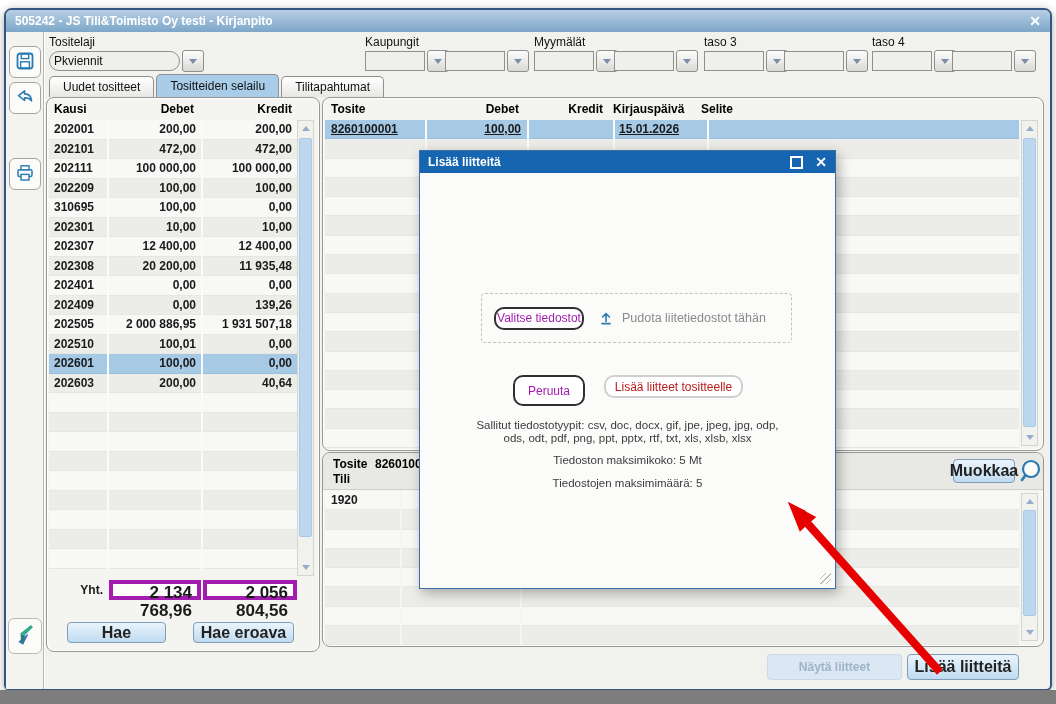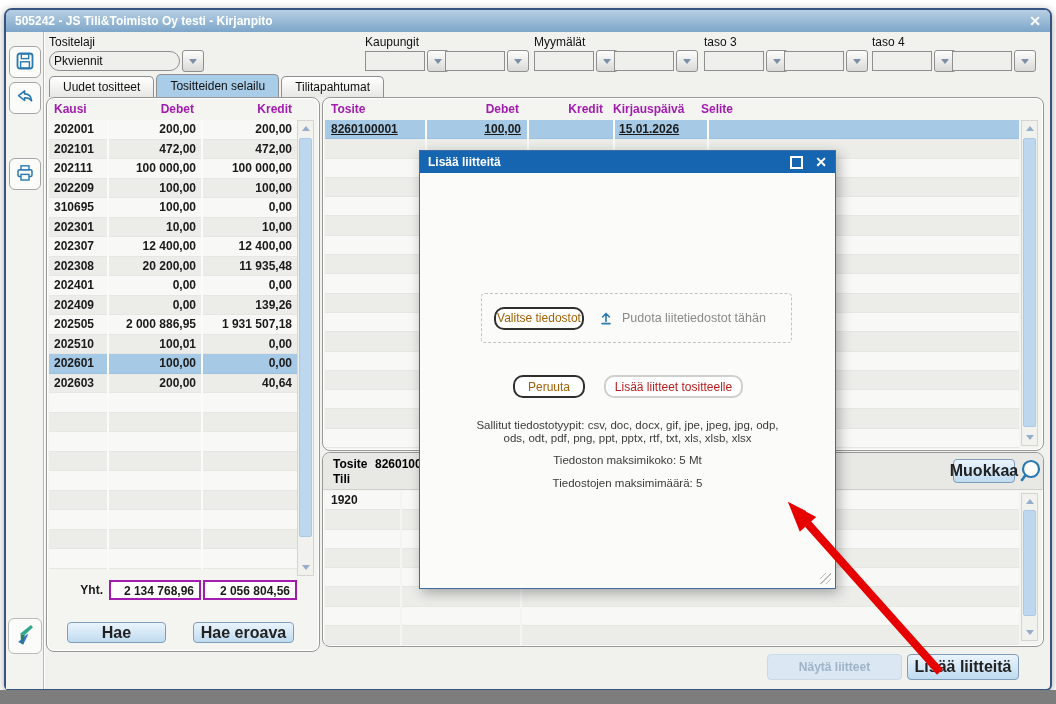--- a/index.html
+++ b/index.html
@@ -37,21 +37,21 @@
   .tabs{position:absolute;left:43px;top:43px;display:flex;gap:2px;height:22px;align-items:flex-end;}
   .tab{height:20px;line-height:20px;padding:0 13px;border:1px solid #8f8f8f;border-bottom:none;
        border-radius:5px 5px 0 0;background:linear-gradient(#ffffff,#e7e7e4);font-size:12px;color:#111;}
   .tab.active{background:#a9cde9;height:22px;line-height:22px;}
 
   
   .panel{position:absolute;border:1px solid #979794;border-radius:8px;background:#f4f4f1;
          box-shadow:inset 0 0 0 1px #ffffff;}
 
   
-  .thead{display:flex;font-weight:bold;font-size:12px;color:#a21caf;position:absolute;}
+  .thead{display:flex;font-weight:bold;font-size:12px;color:#000000;position:absolute;}
   .thead .c{box-sizing:border-box;white-space:nowrap;overflow:hidden;}
   .tbody{position:absolute;background:#fbfbf9;}
   .trow{display:flex;}
   .trow .c{box-sizing:border-box;background:#f8f8f6;border-bottom:1px solid #e6e6e3;margin-right:2px;
            font-size:12px;font-weight:bold;color:#1a1a1a;white-space:nowrap;overflow:hidden;}
   .trow .c:last-child{margin-right:0;}
   .trow:nth-child(even) .c{background:#ecece9;}
   .trow.selected .c{background:#a6c9e5;border-bottom-color:#9bc0de;}
 
   .kausi-rows .trow{height:19.5px;line-height:19.5px;}
@@ -81,39 +81,39 @@
 
   
   .btn-blue{background:linear-gradient(#eaf4fc,#bfdbf0);border:1px solid #7f9db9;border-radius:4px;
             font-size:16px;font-weight:bold;color:#222;display:flex;align-items:center;justify-content:center;
             position:absolute;box-sizing:border-box;}
   .btn-disabled{background:#dbe7f2;border:1px solid #c9d9e8;border-radius:4px;font-size:12px;font-weight:bold;
             color:#9db4c9;display:flex;align-items:center;justify-content:center;position:absolute;box-sizing:border-box;}
 
   
   .tot-label{position:absolute;font-weight:bold;text-align:right;}
-  .tot-box{position:absolute;background:#fdfdfc;border:2px solid #a21caf;box-sizing:border-box;
-           font-weight:bold;text-align:right;padding-right:5px;line-height:18px;height:20px;font-size:12px;}
+  .tot-box{position:absolute;background:#fdfdfc;border:4px solid #a21caf;box-sizing:border-box;
+           font-weight:bold;text-align:right;padding-right:5px;line-height:18px;height:20px;font-size:17px;}
 
   
   .detail-head{position:absolute;top:0;left:0;right:0;height:36px;background:#e8e8e5;
                border-bottom:1px solid #cfcfcc;border-radius:7px 7px 0 0;}
   .dh-label{position:absolute;font-weight:bold;color:#000;}
 
   
   .dialog{position:absolute;left:413px;top:118px;width:415px;height:437px;background:#fbfbfa;
           border:1px solid #3c6ea5;box-shadow:3px 4px 12px rgba(0,0,0,.3);z-index:20;}
   .dlg-header{height:22px;background:#1565b0;color:#fff;display:flex;align-items:center;
               padding:0 8px;font-weight:bold;font-size:12px;}
   .dlg-icons{margin-left:auto;display:flex;align-items:center;gap:12px;}
   .dlg-max{width:9px;height:9px;border:2px solid #fff;display:inline-block;}
   .dlg-close{color:#fff;font-size:14px;font-weight:bold;line-height:1;}
   .dropzone{position:absolute;left:61px;top:142px;width:297px;height:48px;border:1px dashed #c2c2c0;
             border-radius:4px;display:flex;align-items:center;padding-left:12px;}
-  .dlg-btn{border:2px solid #2f2f2f;border-radius:10px;background:#fff;font-size:12px;color:#a16207;
+  .dlg-btn{border:2px solid #2f2f2f;border-radius:10px;background:#fff;font-size:12px;color:#a21caf;
            display:flex;align-items:center;justify-content:center;position:absolute;box-sizing:border-box;}
   .dlg-btn.disabled{border-color:#cfcfcd;color:#b91c1c;}
   .dlg-text{position:absolute;left:0;width:100%;text-align:center;font-size:11.5px;color:#3c3c3c;}
   .drop-label{color:#8a8a8a;font-size:12.5px;margin-left:8px;}
   .resize-grip{position:absolute;right:4px;bottom:4px;width:11px;height:11px;
                background:repeating-linear-gradient(-45deg,transparent 0 3px,#bdbdbb 3px 4px);}
 
   .arrow-overlay{position:absolute;left:0;top:0;width:1056px;height:704px;z-index:100;pointer-events:none;}
 </style>
 </head>
@@ -591,21 +591,21 @@
       <div class="dropzone">
         <div class="dlg-btn" style="position:static;width:90px;height:23px;">Valitse tiedostot</div>
         <span style="margin-left:14px;display:flex;align-items:center;">
           <svg width="16" height="16" viewBox="0 0 16 16">
               <path d="M8 11.5 V3.5 M4.6 7 L8 3.5 L11.4 7" fill="none" stroke="#2a7ab0" stroke-width="1.6" stroke-linecap="round" stroke-linejoin="round"></path>
               <line x1="4" y1="13.6" x2="12" y2="13.6" stroke="#2a7ab0" stroke-width="1.6" stroke-linecap="round"></line>
             </svg>
         </span>
         <span class="drop-label">Pudota liitetiedostot tähän</span>
       </div>
-      <div class="dlg-btn" style="left:93px;top:224px;width:72px;height:23px;">Peruuta</div>
+      <div class="dlg-btn" style="left:93px;top:224px;width:72px;height:31px;">Peruuta</div>
       <div class="dlg-btn disabled" style="left:184px;top:224px;width:139px;height:23px;">Lisää liitteet tositteelle</div>
       <div class="dlg-text" style="top:268px;">Sallitut tiedostotyypit: csv, doc, docx, gif, jpe, jpeg, jpg, odp,</div>
       <div class="dlg-text" style="top:281px;">ods, odt, pdf, png, ppt, pptx, rtf, txt, xls, xlsb, xlsx</div>
       <div class="dlg-text" style="top:303px;">Tiedoston maksimikoko: 5 Mt</div>
       <div class="dlg-text" style="top:326px;">Tiedostojen maksimimäärä: 5</div>
       <div class="resize-grip"></div>
     </div>
 
   </div>
 </div>

